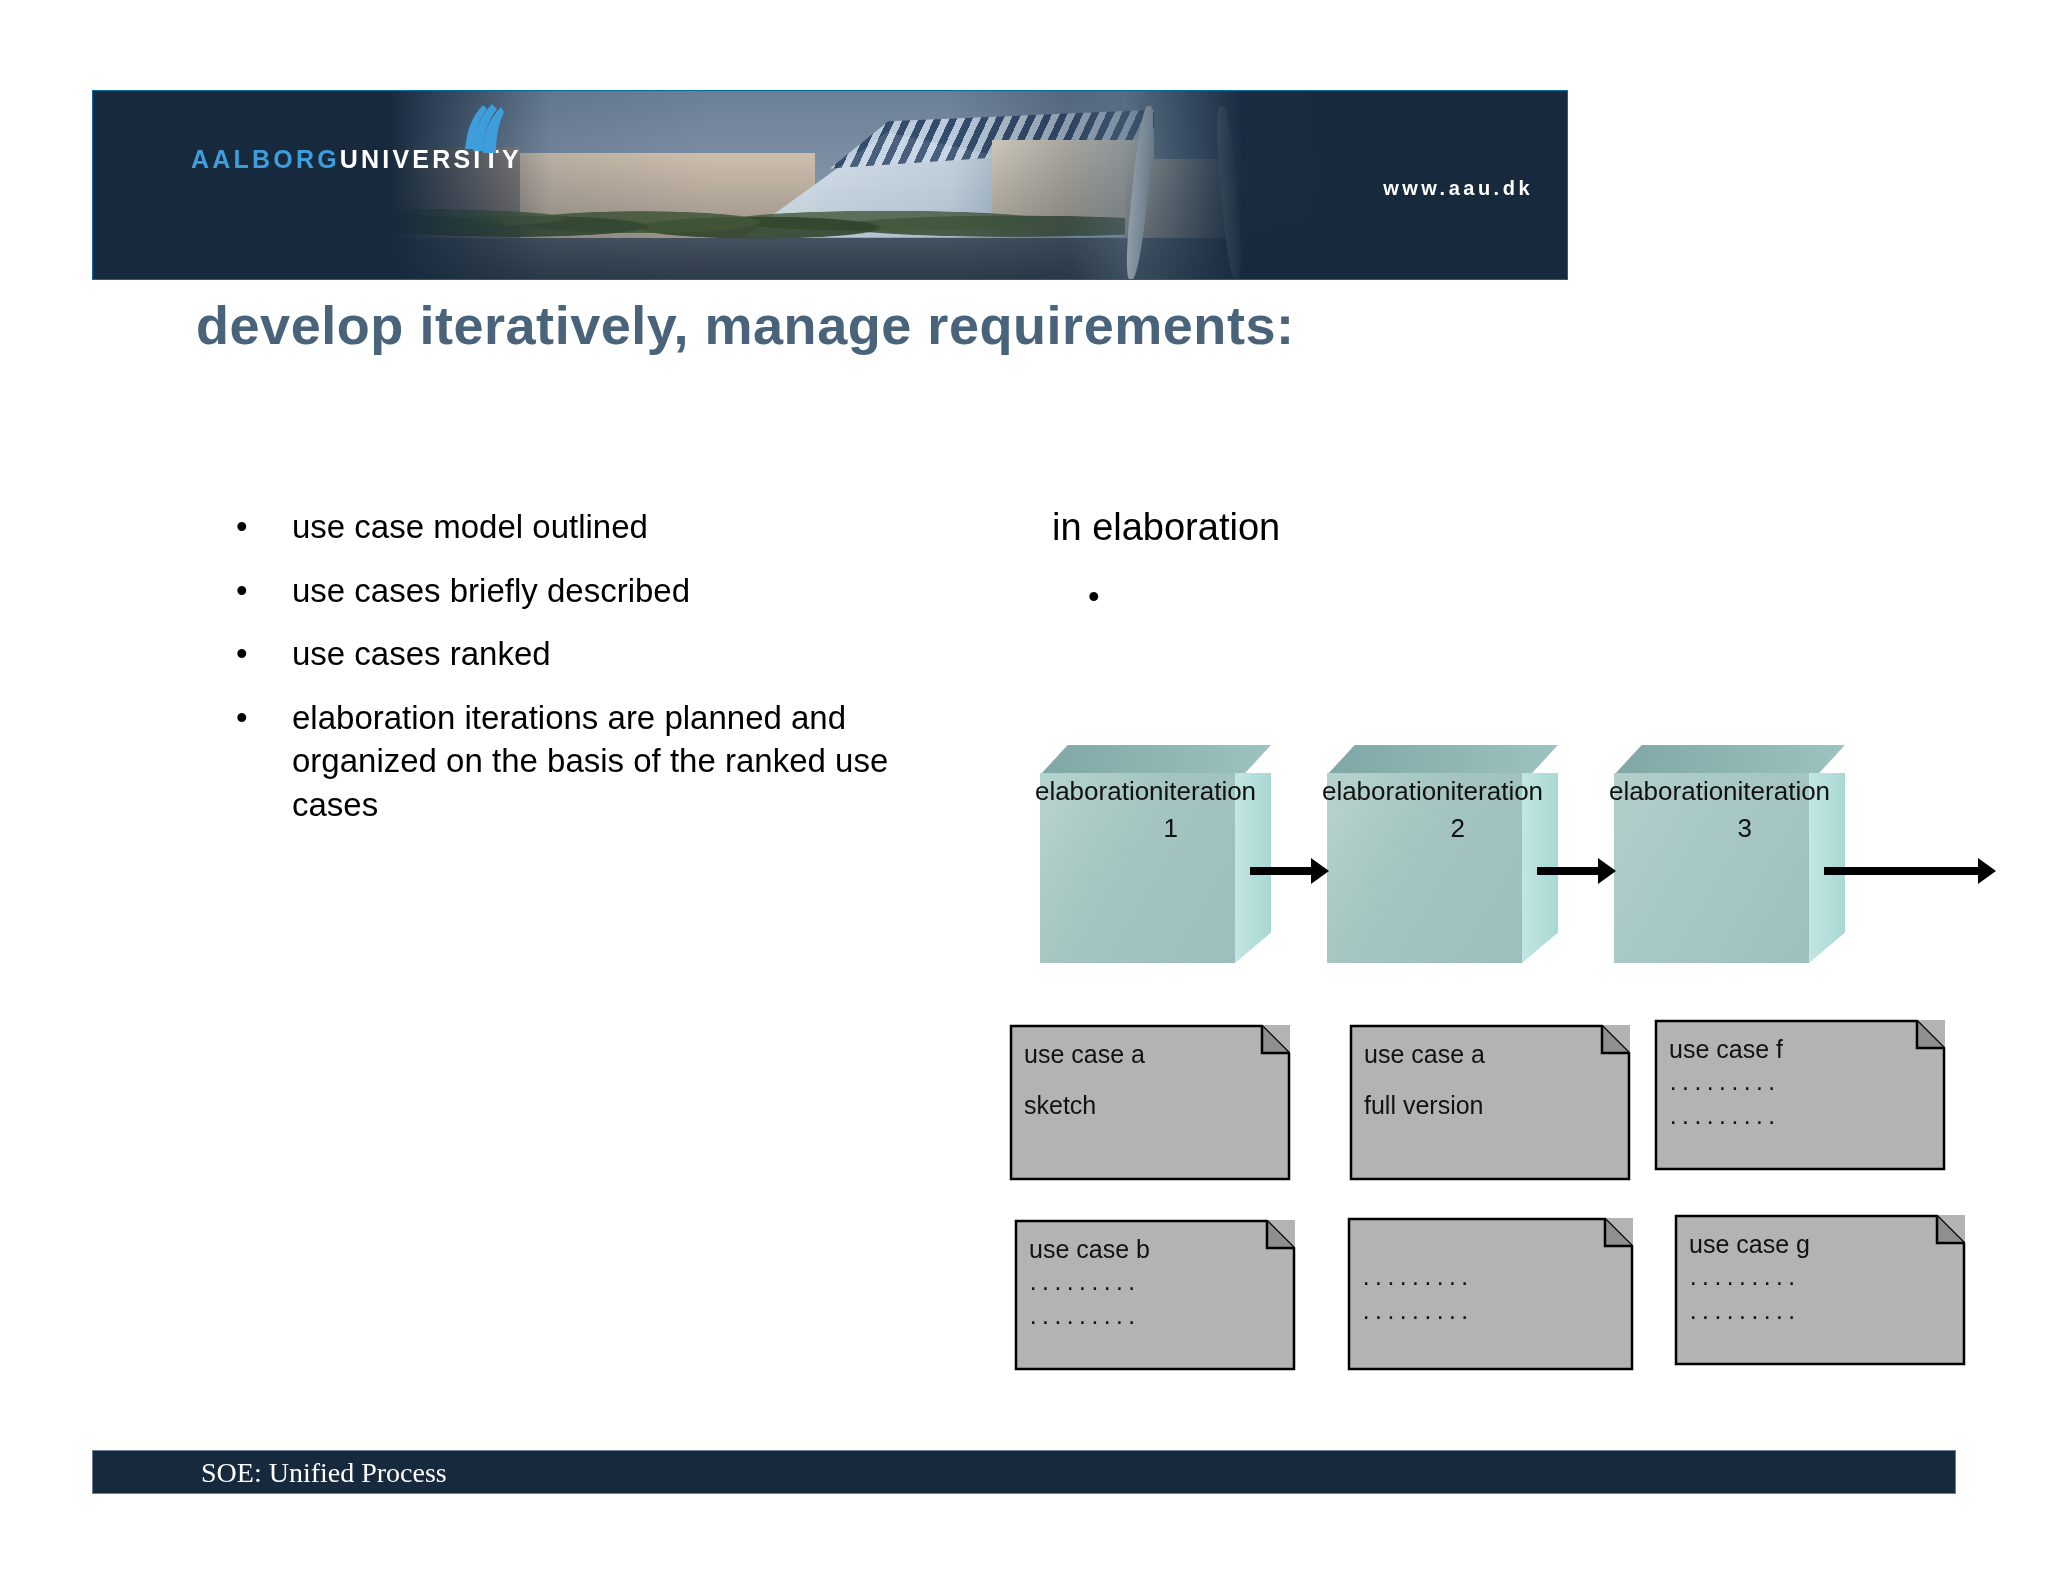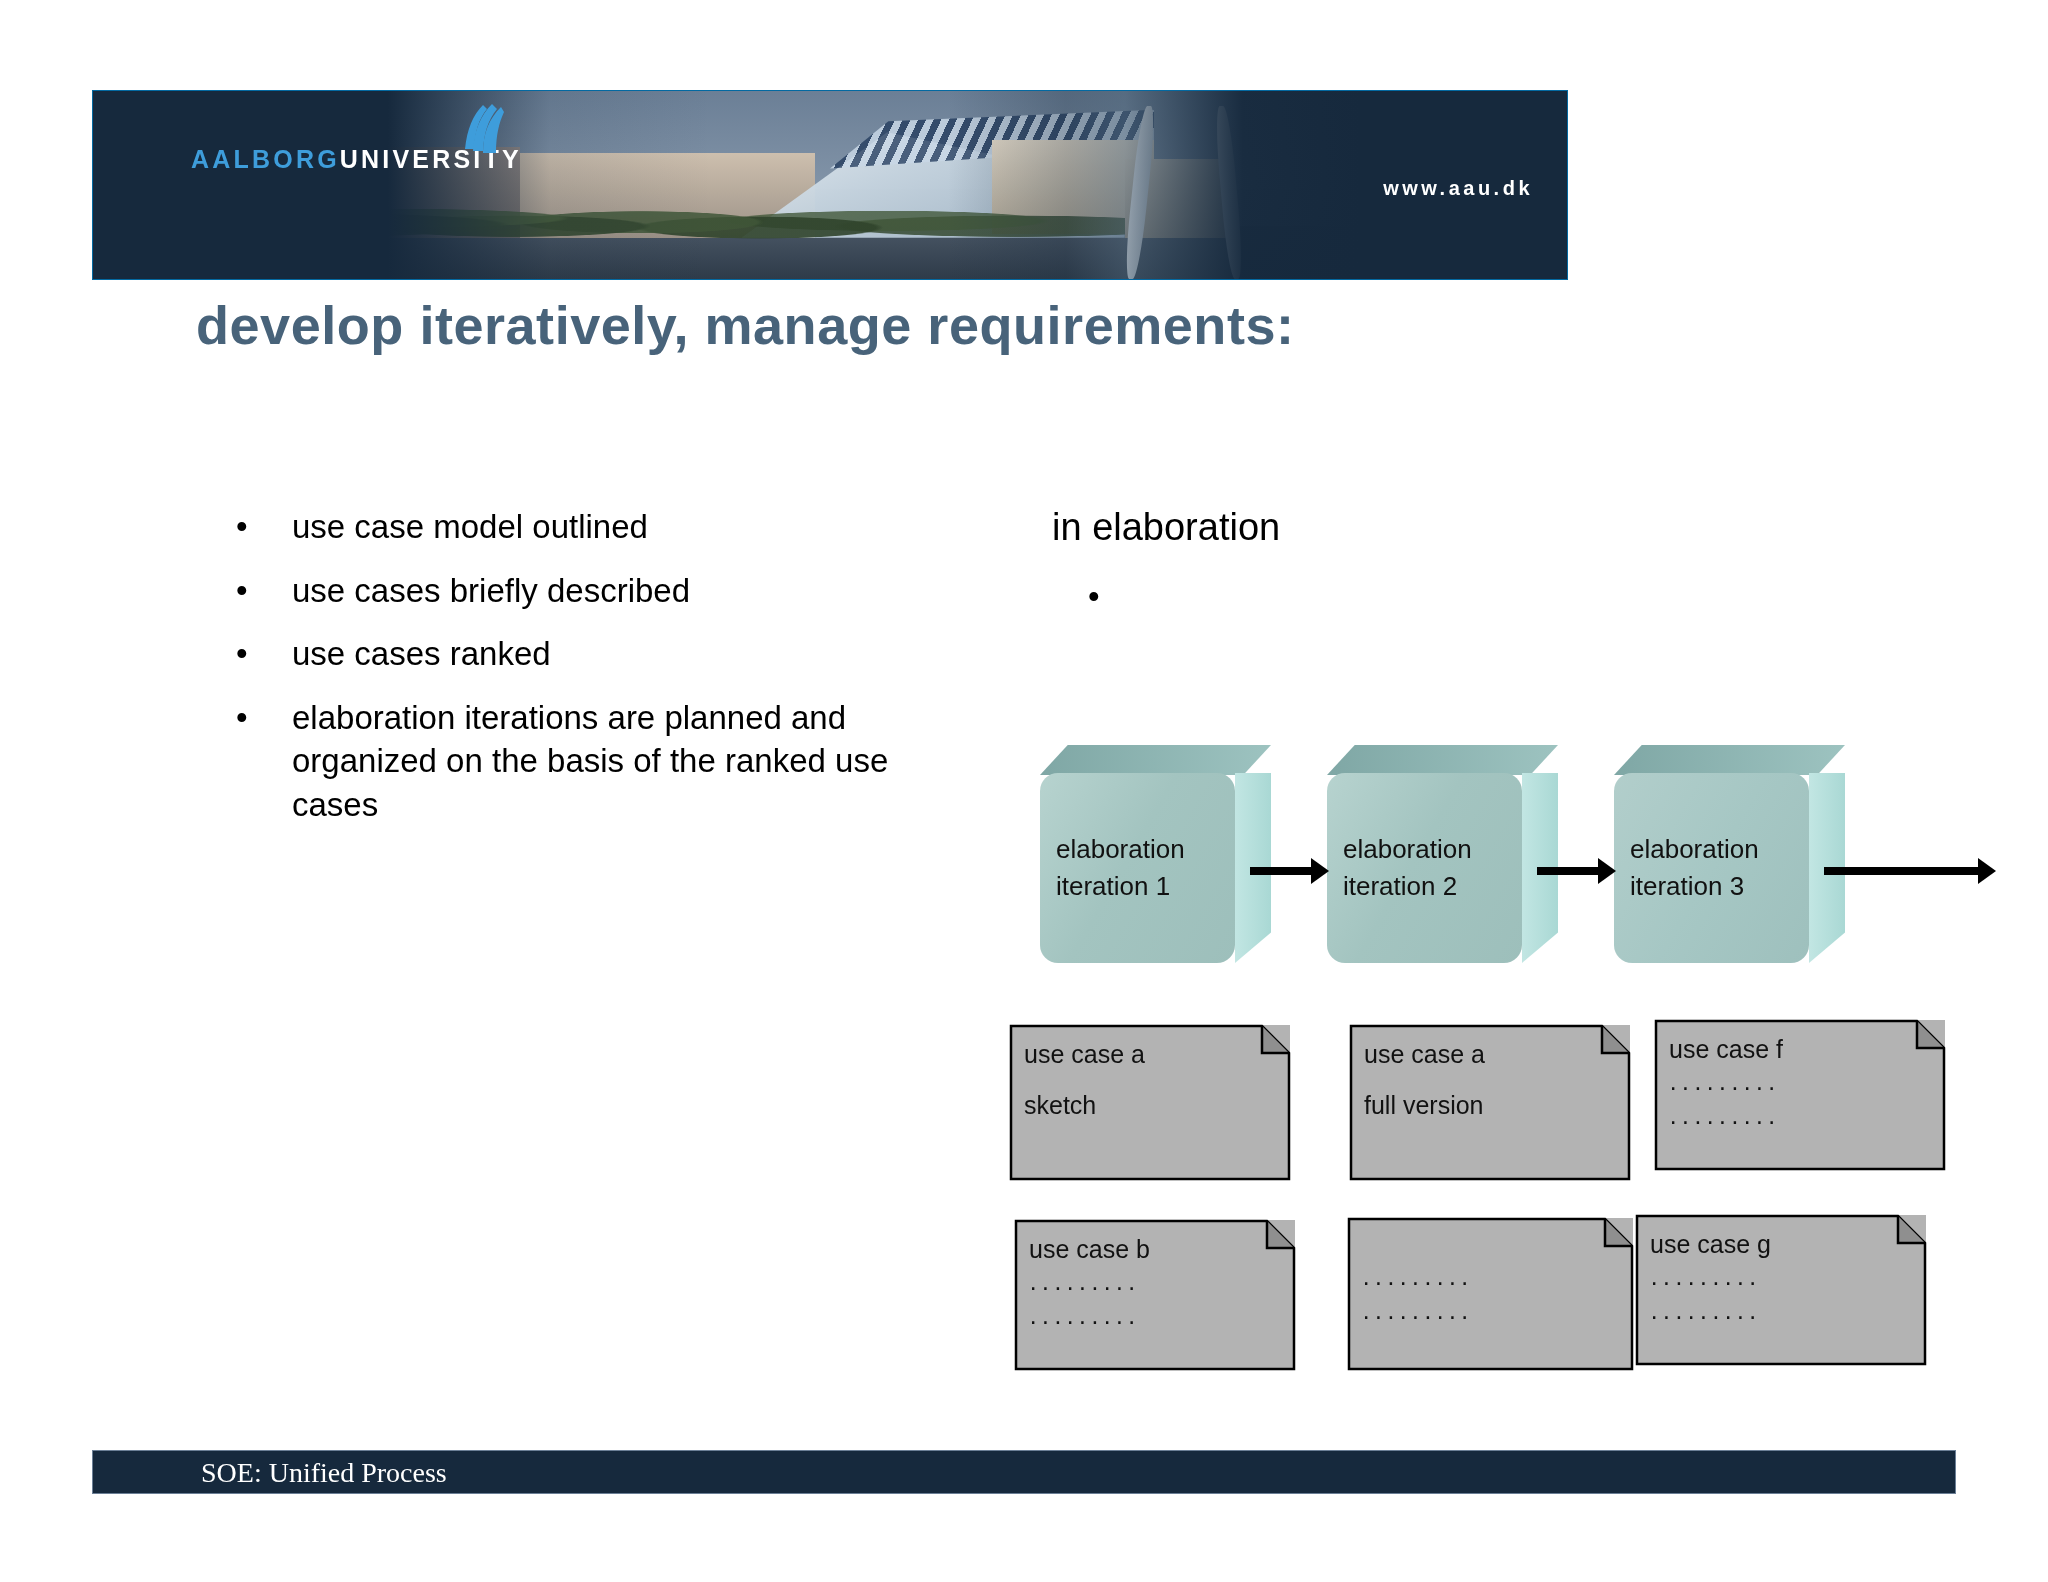--- a/index.html
+++ b/index.html
@@ -198,26 +198,25 @@
     top:28px;
     width:195px;
     height:190px;
   }
   .cube .front {
     position:absolute;
     left:0; top:0;
     width:195px; height:190px;
     background: linear-gradient(120deg,#b7d3cf 0%, #a3c4c0 45%, #9dbfbb 100%);
     display:flex;
-    flex-direction:column;
+    flex-direction:row;
     justify-content:center;
     padding-left:16px;
     box-sizing:border-box;
     z-index:2;
-    border-radius:18px;
   }
   .cube .front .l1, .cube .front .l2 {
     font-size:26px;
     color:#111;
     line-height:1.42;
   }
   .cube .side {
     position:absolute;
     left:195px; top:0;
     width:36px; height:190px;
@@ -473,21 +472,21 @@
     <svg class="note-outline" viewBox="0 0 285 152" preserveAspectRatio="none">
       <path d="M1,1 L257,1 L284,28 L284,151 L1,151 Z" fill="none" stroke="#000" stroke-width="2.5" vector-effect="non-scaling-stroke"></path>
       <path d="M257,1 L257,28 L284,28" fill="#8f8f8f" stroke="#000" stroke-width="2.5" vector-effect="non-scaling-stroke"></path>
     </svg>
     <div class="note-text compact" style="top:48px;">
       <span class="dots">·········</span>
       <span class="dots">·········</span>
     </div>
   </div>
 
-  <div class="note" style="left:1636px; top:1215px; width:290px; height:150px;">
+  <div class="note" style="left:1675px; top:1215px; width:290px; height:150px;">
     <div class="note-body"></div>
     <svg class="note-outline" viewBox="0 0 290 150" preserveAspectRatio="none">
       <path d="M1,1 L262,1 L289,28 L289,149 L1,149 Z" fill="none" stroke="#000" stroke-width="2.5" vector-effect="non-scaling-stroke"></path>
       <path d="M262,1 L262,28 L289,28" fill="#8f8f8f" stroke="#000" stroke-width="2.5" vector-effect="non-scaling-stroke"></path>
     </svg>
     <div class="note-text compact">
       <span class="title-line">use case g</span>
       <span class="dots">·········</span>
       <span class="dots">·········</span>
     </div>

